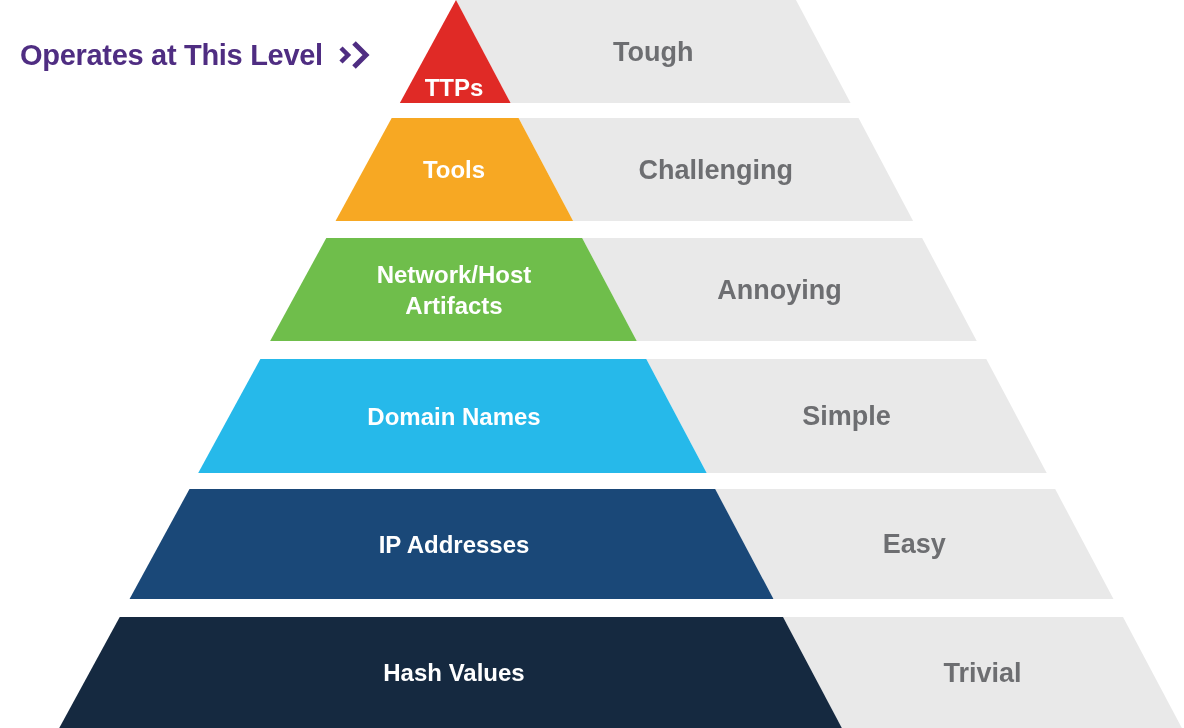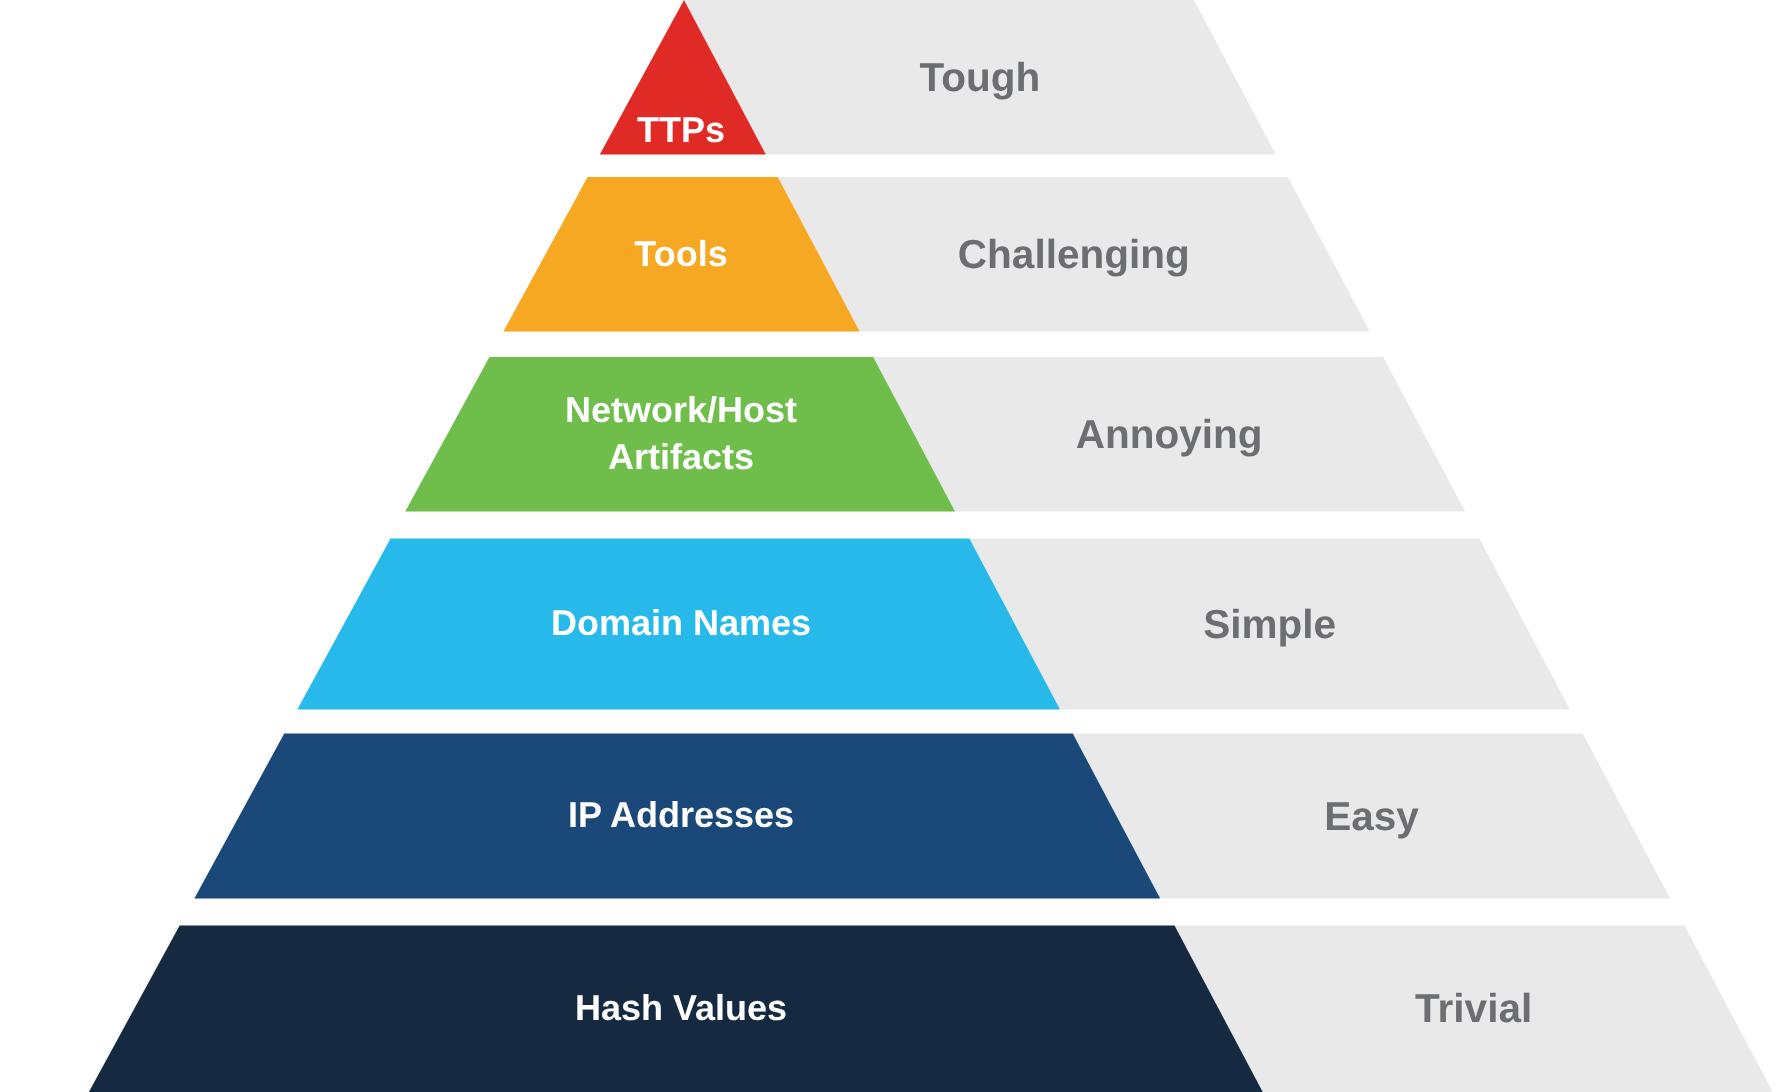--- a/index.html
+++ b/index.html
@@ -41,20 +41,27 @@
     font-family:"Liberation Sans", sans-serif;
     font-weight:700;
     font-size:27px;
   }
 </style>
 </head>
 <body>
 
 <div class="stage">
 
+  <div class="callout">
+    <span class="callout-text">Operates at This Level</span>
+    <svg class="chevrons" width="46" height="42" viewBox="0 0 46 42" aria-hidden="true">
+      <polyline points="6,14 13,21 6,28" stroke-width="4.5"></polyline>
+      <polyline points="19,9 31,21 19,33" stroke-width="5"></polyline>
+    </svg>
+  </div>
 
   <svg id="pyramid-svg" width="1184" height="728" viewBox="0 0 1184 728">
       <polygon points="456,0 796,0 850.59,103 510.59000000000003,103" fill="#E9E9E9"></polygon>
       <polygon points="456,0 510.59000000000003,103 399.865,103" fill="#E02A26"></polygon>
       <text class="lvl-label" text-anchor="middle" dominant-baseline="central" fill="#FFFFFF" x="454" y="87">TTPs</text>
       <text class="diff-label" x="653.295" y="51.5" text-anchor="middle" dominant-baseline="central" fill="#6D6E71">Tough</text>
       <polygon points="518.54,118 858.54,118 913.13,221 573.13,221" fill="#E9E9E9"></polygon>
       <polygon points="391.69,118 518.54,118 573.13,221 335.555,221" fill="#F7A823"></polygon>
       <text class="lvl-label" text-anchor="middle" dominant-baseline="central" fill="#FFFFFF" x="454" y="169.5">Tools</text>
       <text class="diff-label" x="715.835" y="169.5" text-anchor="middle" dominant-baseline="central" fill="#6D6E71">Challenging</text>

